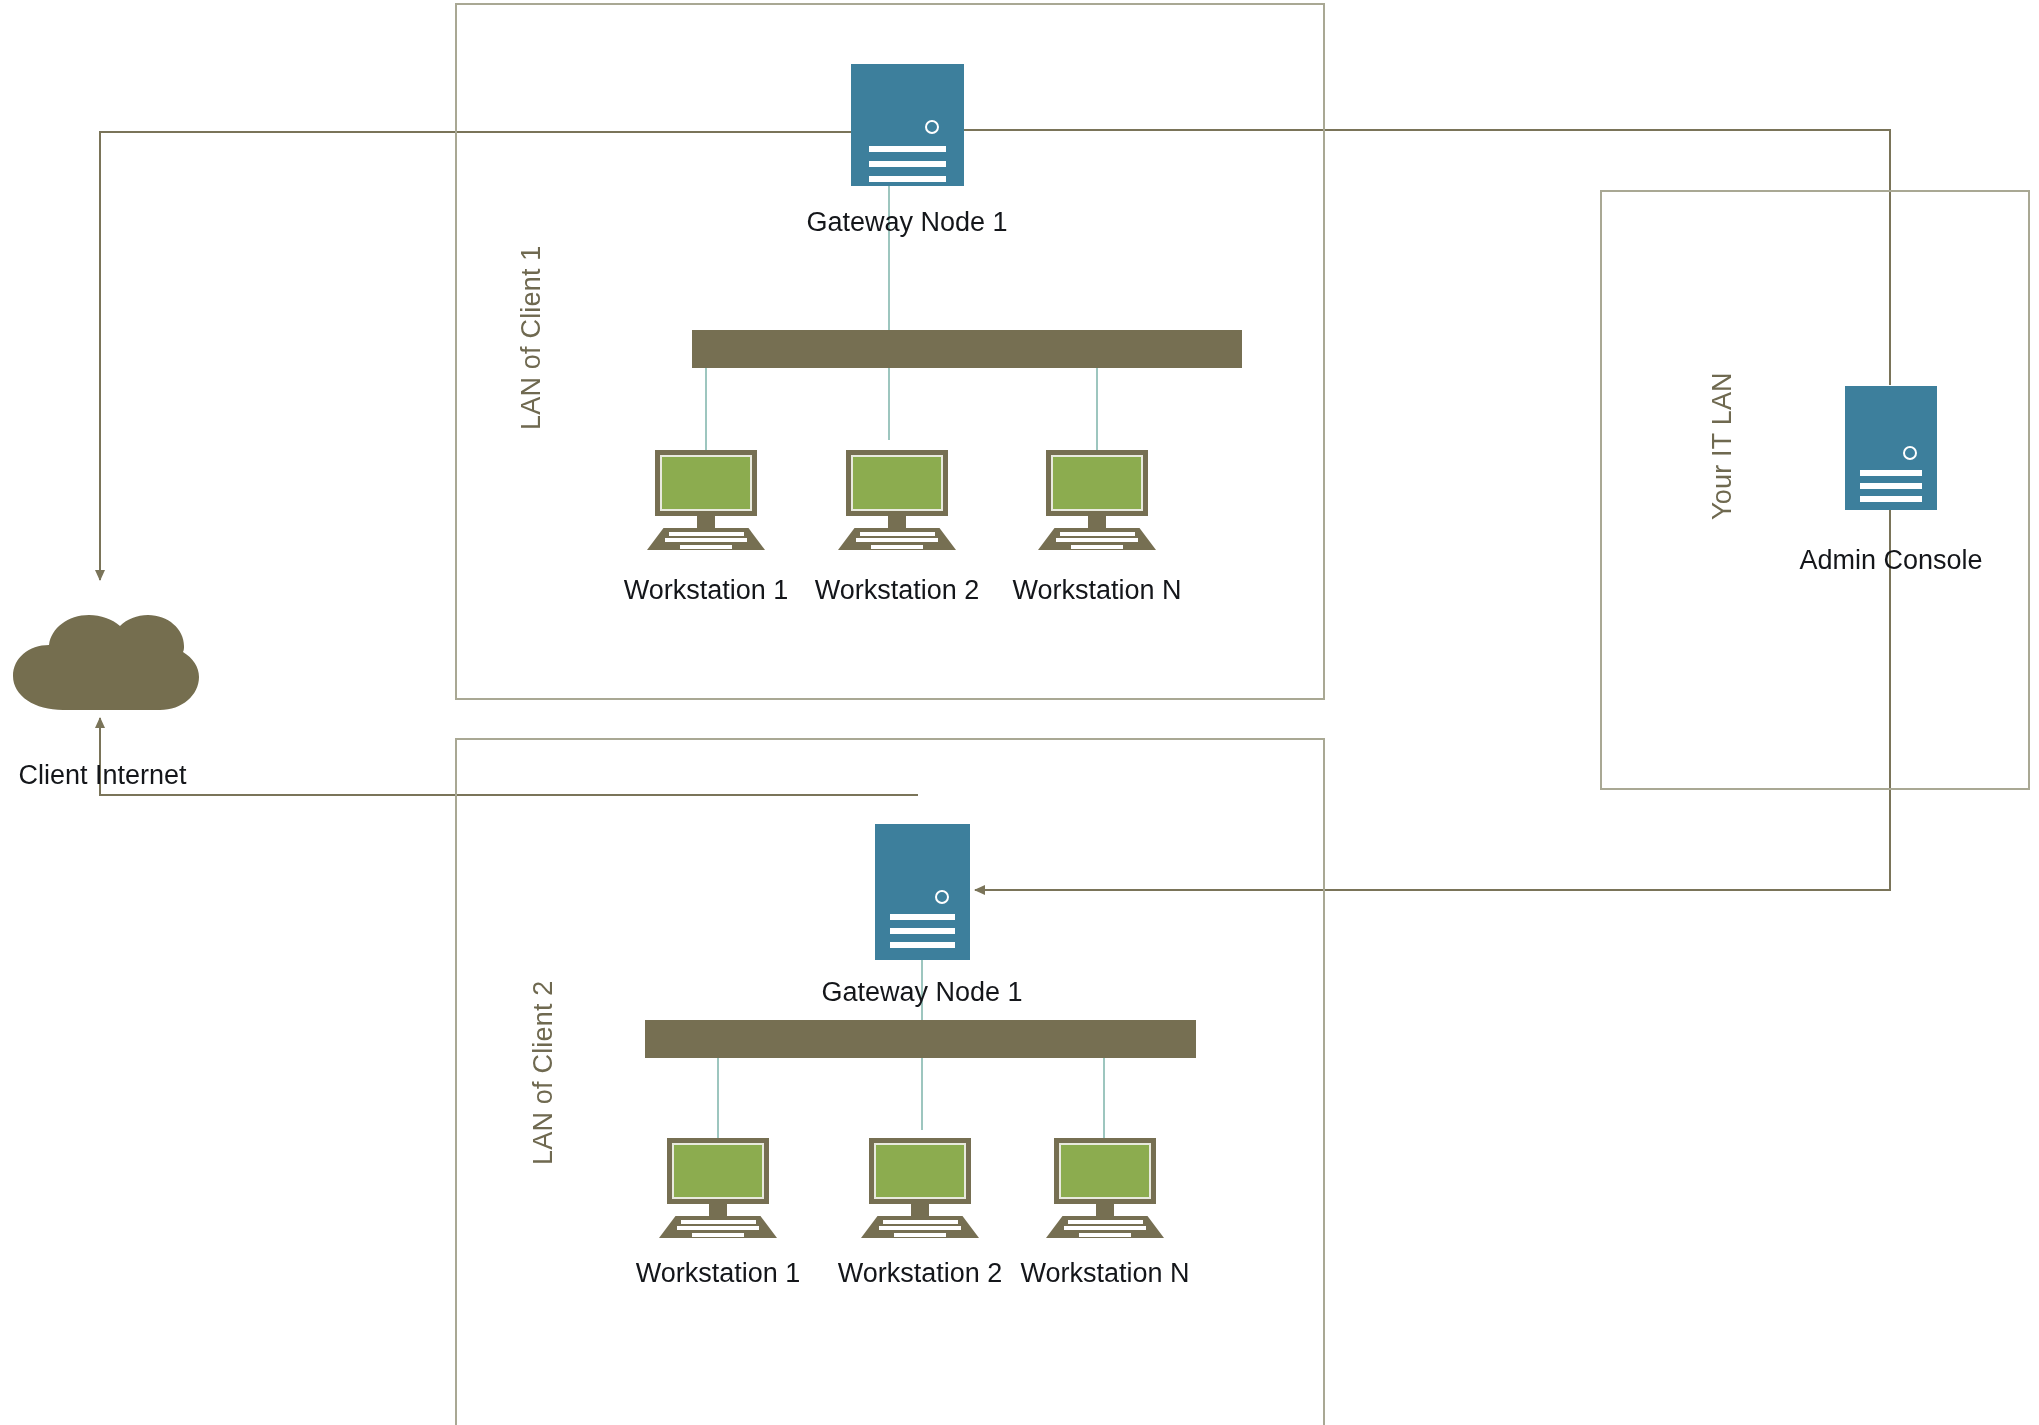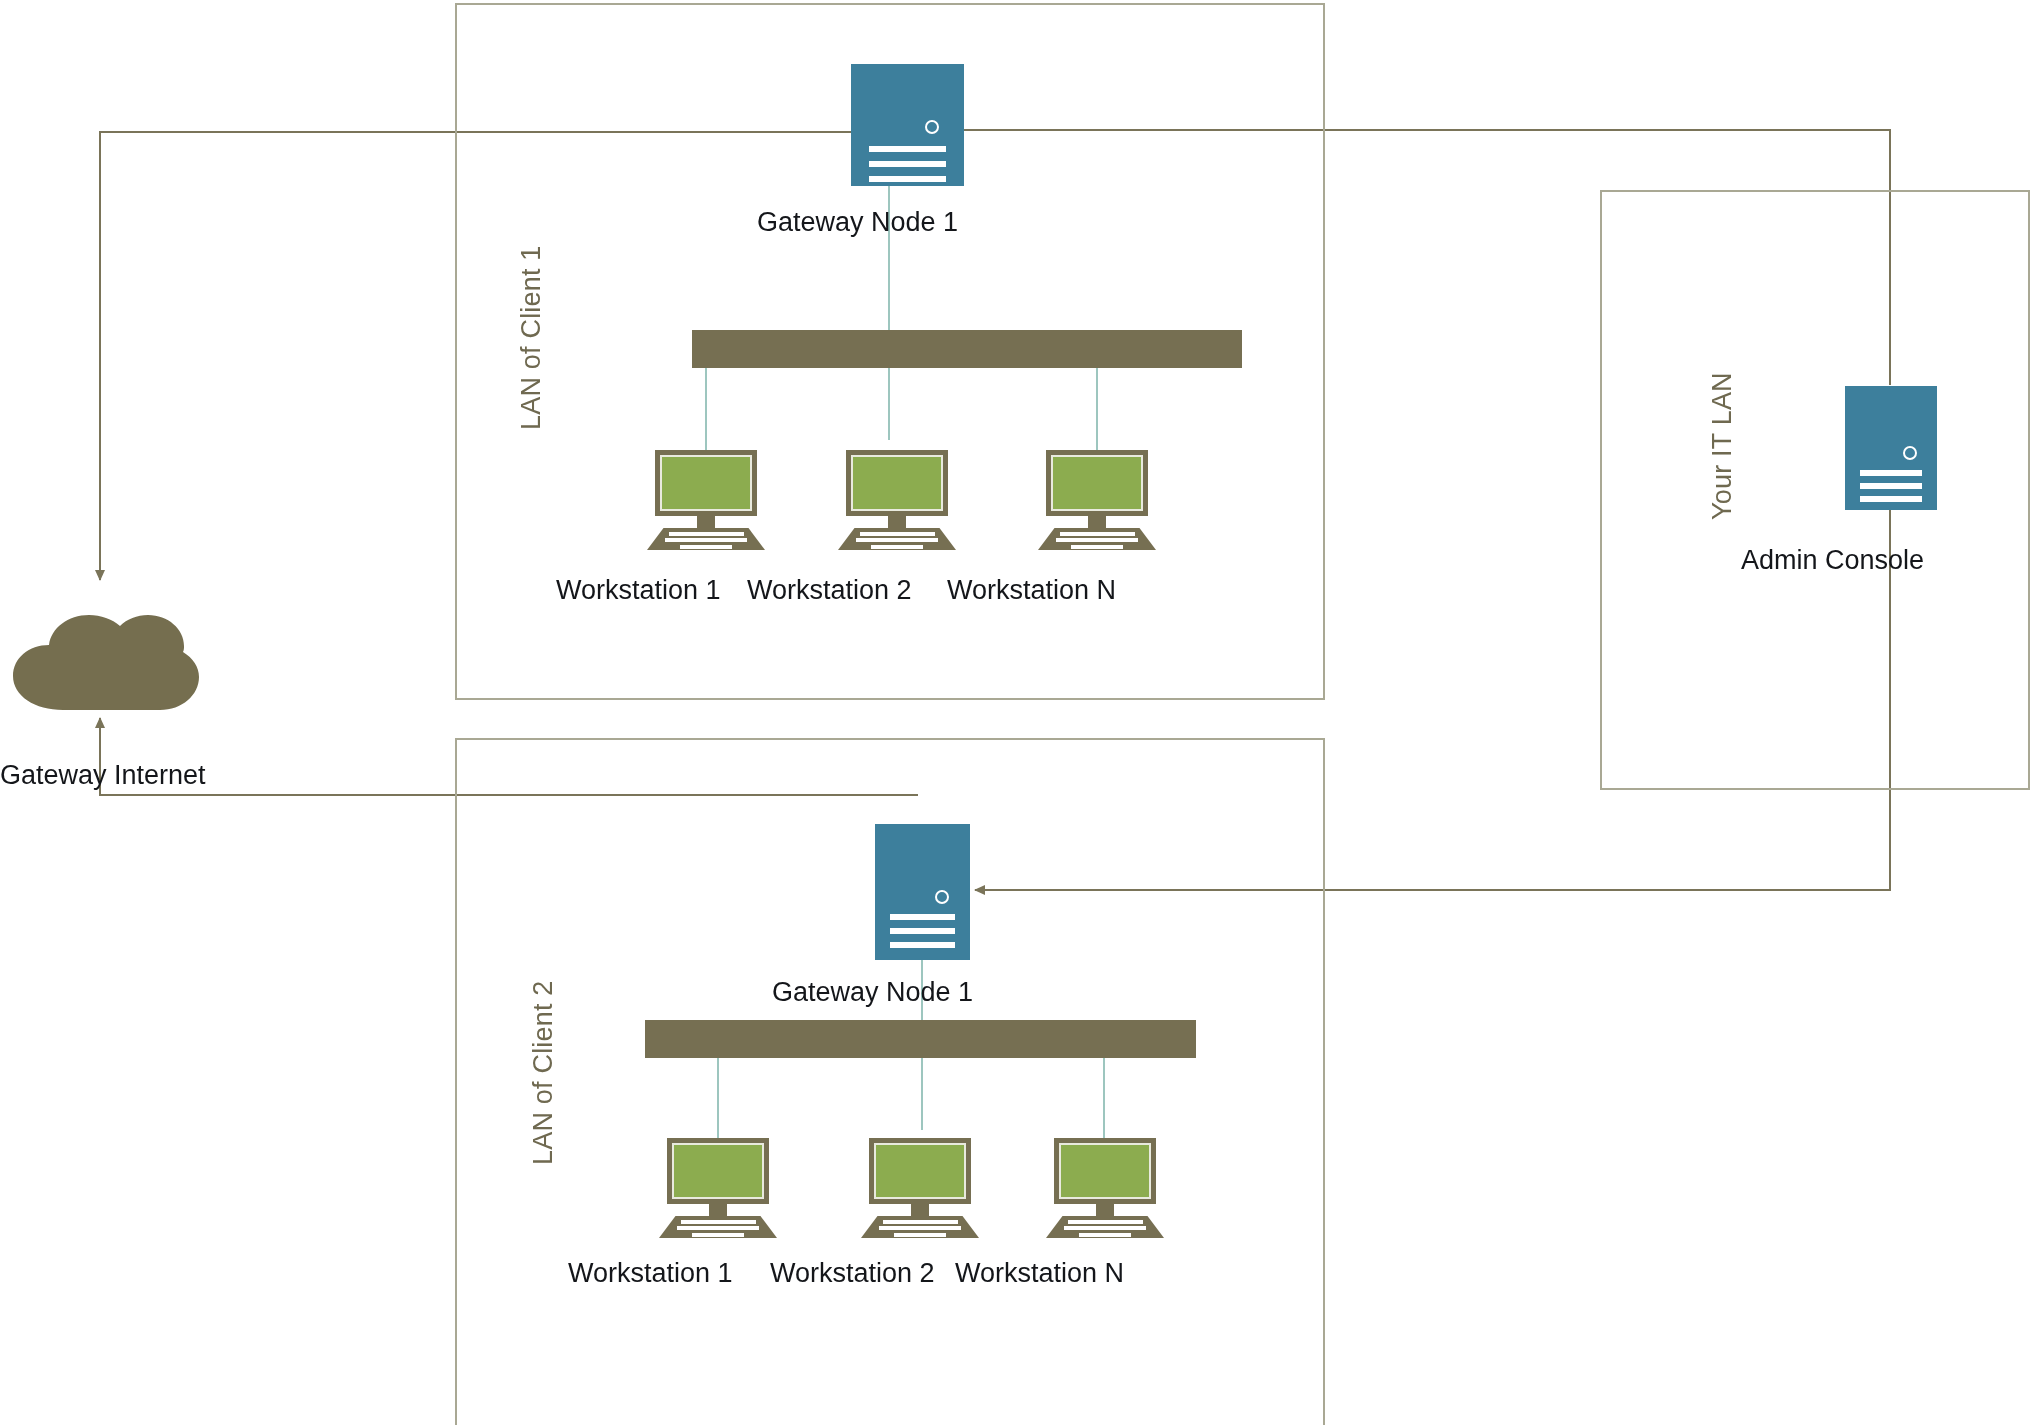--- a/index.html
+++ b/index.html
@@ -6,21 +6,21 @@
   body{width:2039px;height:1425px;position:relative;overflow:hidden;
        font-family:"Liberation Sans","DejaVu Sans",sans-serif;}
   #stage{position:absolute;left:0;top:0;width:2039px;height:1425px;}
   svg#wires{position:absolute;left:0;top:0;width:2039px;height:1425px;pointer-events:none;}
 
   .zone{position:absolute;border:2px solid #a9a894;background:transparent;box-sizing:border-box;}
 
   .zone-label{position:absolute;color:#6f6950;font-size:27px;letter-spacing:.2px;
     white-space:nowrap;transform-origin:0 0;transform:rotate(-90deg);}
 
-  .node-label{position:absolute;color:#14161a;font-size:27px;white-space:nowrap;text-align:left;}
+  .node-label{position:absolute;color:#14161a;font-size:27px;white-space:nowrap;text-align:center;}
 
   
   .server{position:absolute;background:#3d7f9c;}
   .server .led{position:absolute;width:14px;height:14px;border:2px solid #ffffff;border-radius:50%;
     box-sizing:border-box;right:22%;}
   .server .bar{position:absolute;background:#ffffff;height:6px;left:16%;right:16%;}
 
   
   .bus{position:absolute;background:#766f52;}
 
@@ -325,15 +325,15 @@
                C46 40 63 27 84 27
                C96 27 107 31 115 38
                C122 31 132 27 143 27
                C163 27 179 41 179 58
                C179 60 179 62 178 64
                C188 70 194 79 194 89
                C194 107 177 122 155 122
                Z" fill="#756e4f"></path>
     </svg>
   </div>
-  <div class="node-label" style="left:0px;top:760px;width:205px;">Gateway Internet</div>
+  <div class="node-label" style="left:0px;top:760px;width:205px;">Client Internet</div>
 
 </div>
 
 </body></html>

